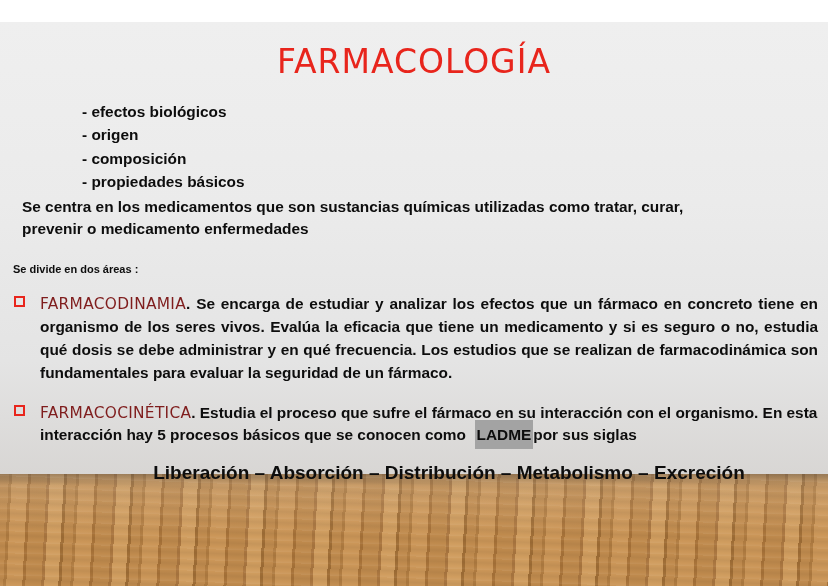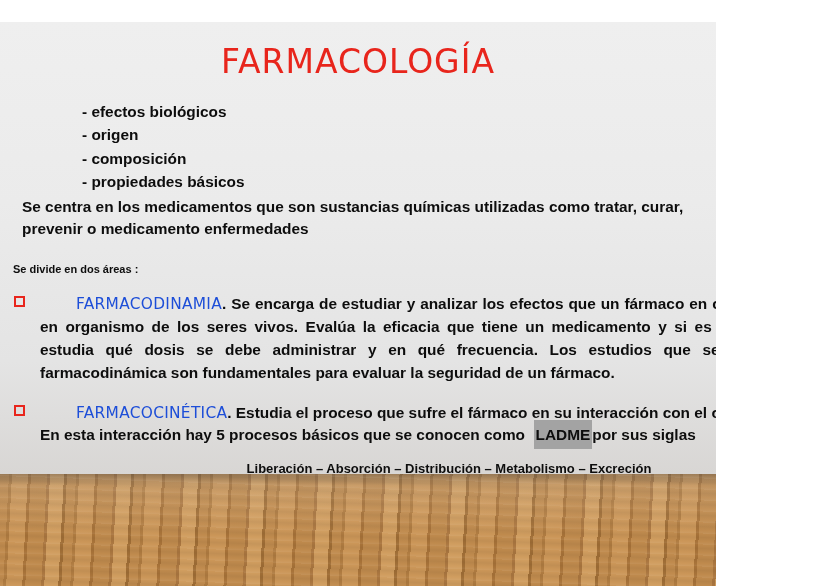--- a/index.html
+++ b/index.html
@@ -4,21 +4,21 @@
 <style>
   * { box-sizing: border-box; }
   html, body {
     margin: 0; padding: 0;
     width: 828px; height: 586px;
     background: #ffffff;
     font-family: "Liberation Sans", sans-serif;
   }
   #slide {
     position: relative;
-    width: 716px;
+    width: 828px;
     height: 586px;
     overflow: hidden;
     background: #ffffff;
   }
   
   .top-band {
     position: absolute;
     top: 0; left: 0; right: 0;
     height: 22px;
     background: #ffffff;
@@ -123,38 +123,37 @@
     left: 2px;
     top: 3px;
     width: 11px;
     height: 11px;
     border: 2px solid #e8251c;
     background: transparent;
   }
 
   .sec-head {
     font-family: "DejaVu Sans", sans-serif;
-    color: #1d4ed8;
+    color: #7f1d1d;
     font-weight: 400;
     letter-spacing: 0.3px;
-    margin-left: 36px;
   }
 
   .just { text-align: justify; text-justify: inter-word; }
 
   .highlight {
     background: #a3a3a3;
     padding: 6px 2px;
   }
 
   .ladme-line {
     margin-top: 12px;
     text-align: center;
     padding-left: 0px;
-    font-size: 13px;
+    font-size: 19px;
     font-weight: bold;
   }
   .indent-center { padding-left: 40px; }
 </style>
 </head>
 <body>
 
 <div id="slide">
 
   <div class="top-band"></div>

